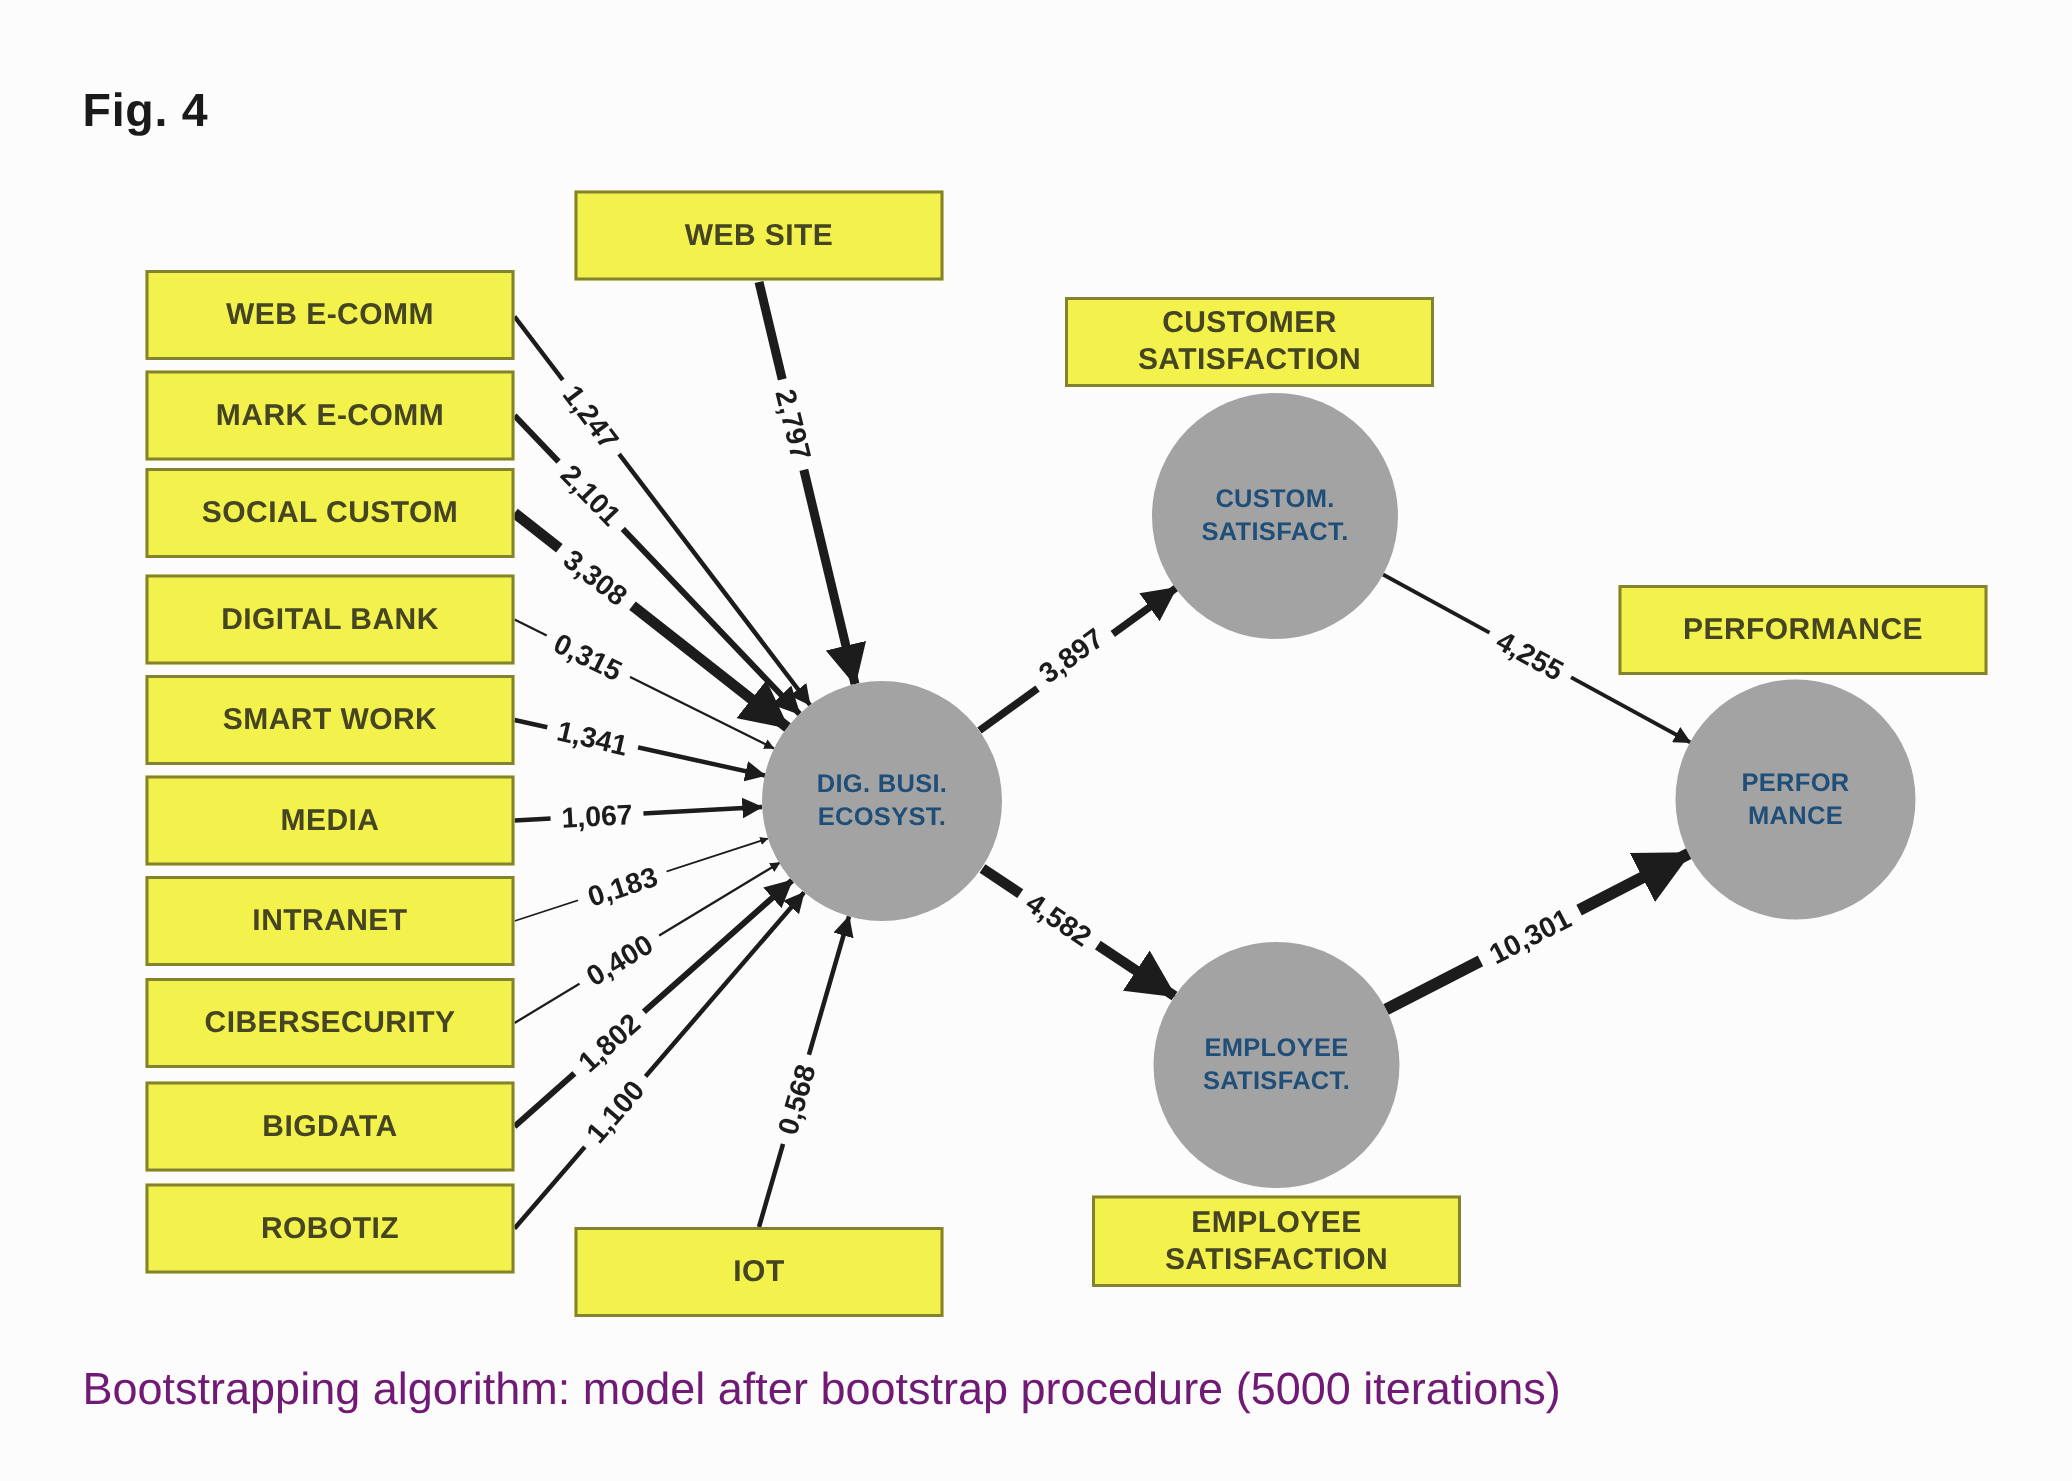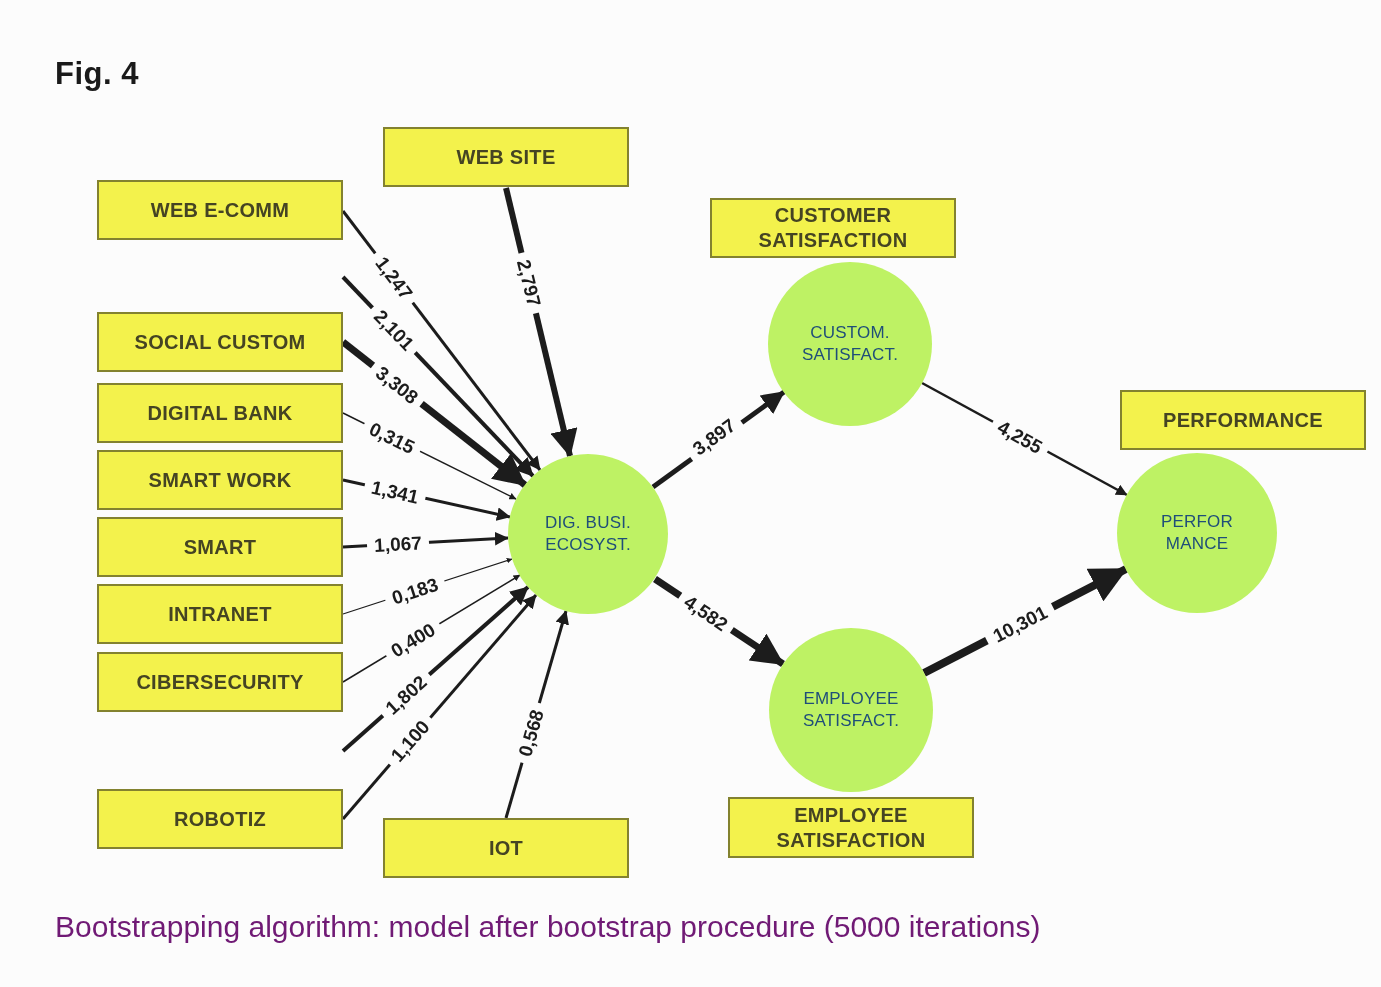--- a/index.html
+++ b/index.html
@@ -19,23 +19,23 @@
   .diagram-svg{position:absolute;left:0;top:0;}
   .ind{
     position:absolute;width:246px;height:60px;box-sizing:border-box;
     background:#f3f24c;border:2px solid #83822f;
     display:flex;align-items:center;justify-content:center;text-align:center;
     font-size:20px;font-weight:bold;color:#454423;letter-spacing:.3px;
     white-space:pre-line;line-height:1.25;
   }
   .col-left{left:97px;}
   .construct{
-    position:absolute;border-radius:50%;background:#bef264;
+    position:absolute;border-radius:50%;background:#a3a3a3;
     display:flex;align-items:center;justify-content:center;text-align:center;
-    font-size:17px;font-weight:normal;color:#1f4e79;
+    font-size:17px;font-weight:bold;color:#1f4e79;
     white-space:pre-line;line-height:1.3;letter-spacing:.2px;
   }
   .arrow-line{stroke:#1c1c1c;fill:none;}
   .lbl rect{fill:#fcfcfc;}
   .lbl text{
     font-family:"Liberation Sans",sans-serif;font-size:19px;font-weight:bold;
     fill:#1c1c1c;text-anchor:middle;
   }
 </style>
 </head>
@@ -161,34 +161,36 @@
     <g>
       <line class="arrow-line" x1="924" y1="673" x2="1126" y2="569" stroke-width="8" marker-end="url(#ah)"></line>
       <g class="lbl" transform="translate(1020,624) rotate(-27)">
         <rect x="-37" y="-13" width="74" height="26"></rect>
         <text dy="0.35em">10,301</text>
       </g>
     </g>
   </svg>
 
   <div class="ind col-left" style="top:180px">WEB E-COMM</div>
+  <div class="ind col-left" style="top:247px">MARK E-COMM</div>
   <div class="ind col-left" style="top:312px">SOCIAL CUSTOM</div>
   <div class="ind col-left" style="top:383px">DIGITAL BANK</div>
   <div class="ind col-left" style="top:450px">SMART WORK</div>
-  <div class="ind col-left" style="top:517px">SMART</div>
+  <div class="ind col-left" style="top:517px">MEDIA</div>
   <div class="ind col-left" style="top:584px">INTRANET</div>
   <div class="ind col-left" style="top:652px">CIBERSECURITY</div>
+  <div class="ind col-left" style="top:721px">BIGDATA</div>
   <div class="ind col-left" style="top:789px">ROBOTIZ</div>
 
   <div class="ind" style="left:383px;top:127px">WEB SITE</div>
   <div class="ind" style="left:383px;top:818px">IOT</div>
 
   <div class="ind" style="left:710px;top:198px">CUSTOMER
 SATISFACTION</div>
-  <div class="ind" style="left:1120px;top:390px">PERFORMANCE</div>
+  <div class="ind" style="left:1079px;top:390px">PERFORMANCE</div>
   <div class="ind" style="left:728px;top:797px;height:61px">EMPLOYEE
 SATISFACTION</div>
 
   <div class="construct" style="left:508px;top:454px;width:160px;height:160px">DIG. BUSI.
 ECOSYST.</div>
   <div class="construct" style="left:768px;top:262px;width:164px;height:164px">CUSTOM.
 SATISFACT.</div>
   <div class="construct" style="left:769px;top:628px;width:164px;height:164px">EMPLOYEE
 SATISFACT.</div>
   <div class="construct" style="left:1117px;top:453px;width:160px;height:160px">PERFOR

